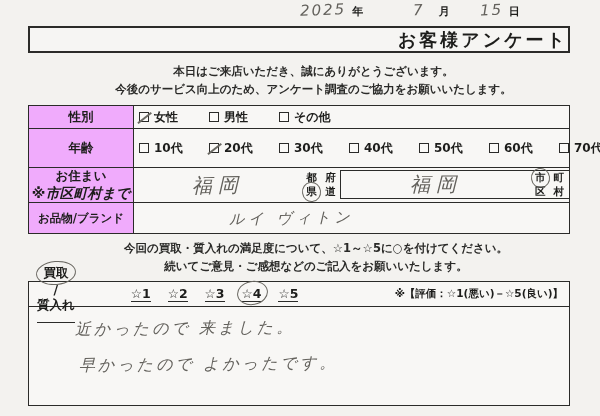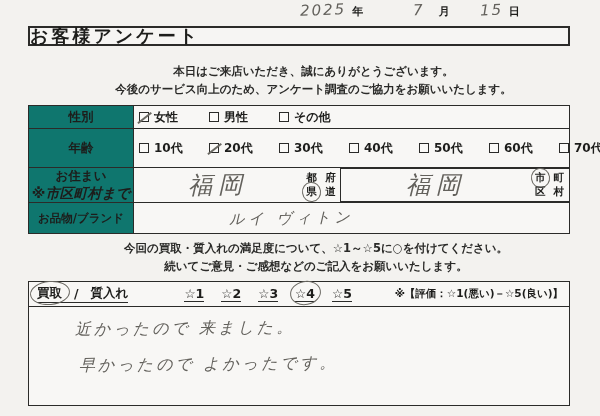--- a/index.html
+++ b/index.html
@@ -19,43 +19,43 @@
     display:flex; align-items:baseline; font-size:11px; font-weight:bold;
   }
   .hw { color:#63615c; font-style:italic; }
   .date-row .hw { font-size:15px; font-weight:normal; letter-spacing:2px; transform:rotate(-2deg); }
   .d-m { margin:0 8px 0 50px; }
   .d-d { margin:0 0 0 30px; }
   .d-unit { padding-left:6px; }
 
   
   .title-box {
-    position:absolute; left:28px; right:30px; top:26px; height:20px;
+    position:absolute; left:28px; right:30px; top:26px; height:27px;
     border:2px solid #2b2b29; background:#f6f5f3;
-    display:flex; align-items:center; justify-content:flex-start;font-family:Liberation Serif, serif;
+    display:flex; align-items:center; justify-content:flex-end;font-family:Liberation Serif, serif;
   }
   .title-box h1 { font-size:18px; letter-spacing:3px; font-weight:bold; }
 
   
   .intro {
     position:absolute; top:62px; left:0; right:0;
     text-align:center; font-size:11.5px; font-weight:bold; line-height:1.6; color:#2a2a28;margin-left:27px;
   }
 
   
   .survey-table {
     position:absolute; left:28px; right:30px; top:105px;
     border:1.5px solid #2b2b29; background:#f8f7f5;
   }
   .t-row { display:flex; border-bottom:1.5px solid #2b2b29; align-items:stretch; }
   .t-row:last-child { border-bottom:none; }
   .label-cell {
     width:105px; flex:0 0 105px; border-right:1.5px solid #2b2b29;
     display:flex; flex-direction:column; align-items:center; justify-content:center;
-    font-weight:bold; font-size:12.5px; background:#0f766e; text-align:center;
+    font-weight:bold; font-size:12.5px; background:#f0abfc; text-align:center;
   }
   .label-cell .sub { font-size:14px; letter-spacing:0;font-style:italic; }
   .label-small { font-size:11.5px; }
   .value-cell { flex:1; display:flex; align-items:center; padding-left:5px; font-size:12px; font-weight:bold; }
   .row-gender  { height:23px; }
   .row-age     { height:39px; }
   .row-res     { height:35px; }
   .row-item    { height:30px; }
 
   .opts { display:flex; }
@@ -67,21 +67,21 @@
   }
   .cb[data-checked="true"]::after {
     content:""; position:absolute; width:17px; height:1.6px; background:#6a6862;
     left:-4px; top:3.5px; transform:rotate(-38deg);
   }
   .age-col { display:flex; flex-direction:row; justify-content:space-evenly; height:100%; padding:2px 0; }
 
   
   .row-res .value-cell { padding:0; }
   .pref-write { width:168px; display:flex; align-items:center; justify-content:center; }
-  .hw-big { font-size:24px; letter-spacing:6px; font-weight:normal; transform:rotate(-1deg); }
+  .hw-big { font-size:20px; letter-spacing:6px; font-weight:normal; transform:rotate(-1deg); }
   .unit-grid {
     width:38px; flex:0 0 38px; display:grid; grid-template-columns:1fr 1fr;
     font-size:10.5px; font-weight:bold; align-content:center; justify-items:center;
     line-height:1.3; align-self:center;
   }
   .unit-char { position:relative; display:inline-block; }
   .unit-char[data-circled="true"]::after {
     content:""; position:absolute; inset:-3px -4px; border:1.4px solid #6a6862;
     border-radius:50%; transform:rotate(-8deg);
   }
@@ -105,21 +105,21 @@
   
   .rating-box {
     position:absolute; left:28px; right:30px; top:281px; bottom:10px;
     border:1.5px solid #2b2b29; background:#f8f7f5;
   }
   .rating-header {
     height:25px; border-bottom:1.5px solid #2b2b29;
     display:flex; align-items:center; padding:0 6px 0 8px;
     font-size:12.5px; font-weight:bold;
   }
-  .u { border-bottom:1.5px solid #2b2b29; padding-bottom:0; }
+  .u { border-bottom:1.5px solid #2b2b29; padding-bottom:8px;flex-direction:column; }
   .type-group { display:flex; align-items:center; }
   .type-label { position:relative; display:inline-block; }
   .type-label[data-circled="true"]::after {
     content:""; position:absolute; inset:-4px -8px -3px -7px;
     border:1.5px solid #6a6862; border-radius:50%; transform:rotate(-5deg);
   }
   .type-sep { margin:0 12px; }
   .stars { display:flex; margin-left:56px; }
   .star { position:relative; margin-right:17px; border-bottom:1.5px solid #2b2b29; }
   .star[data-circled="true"]::after {

